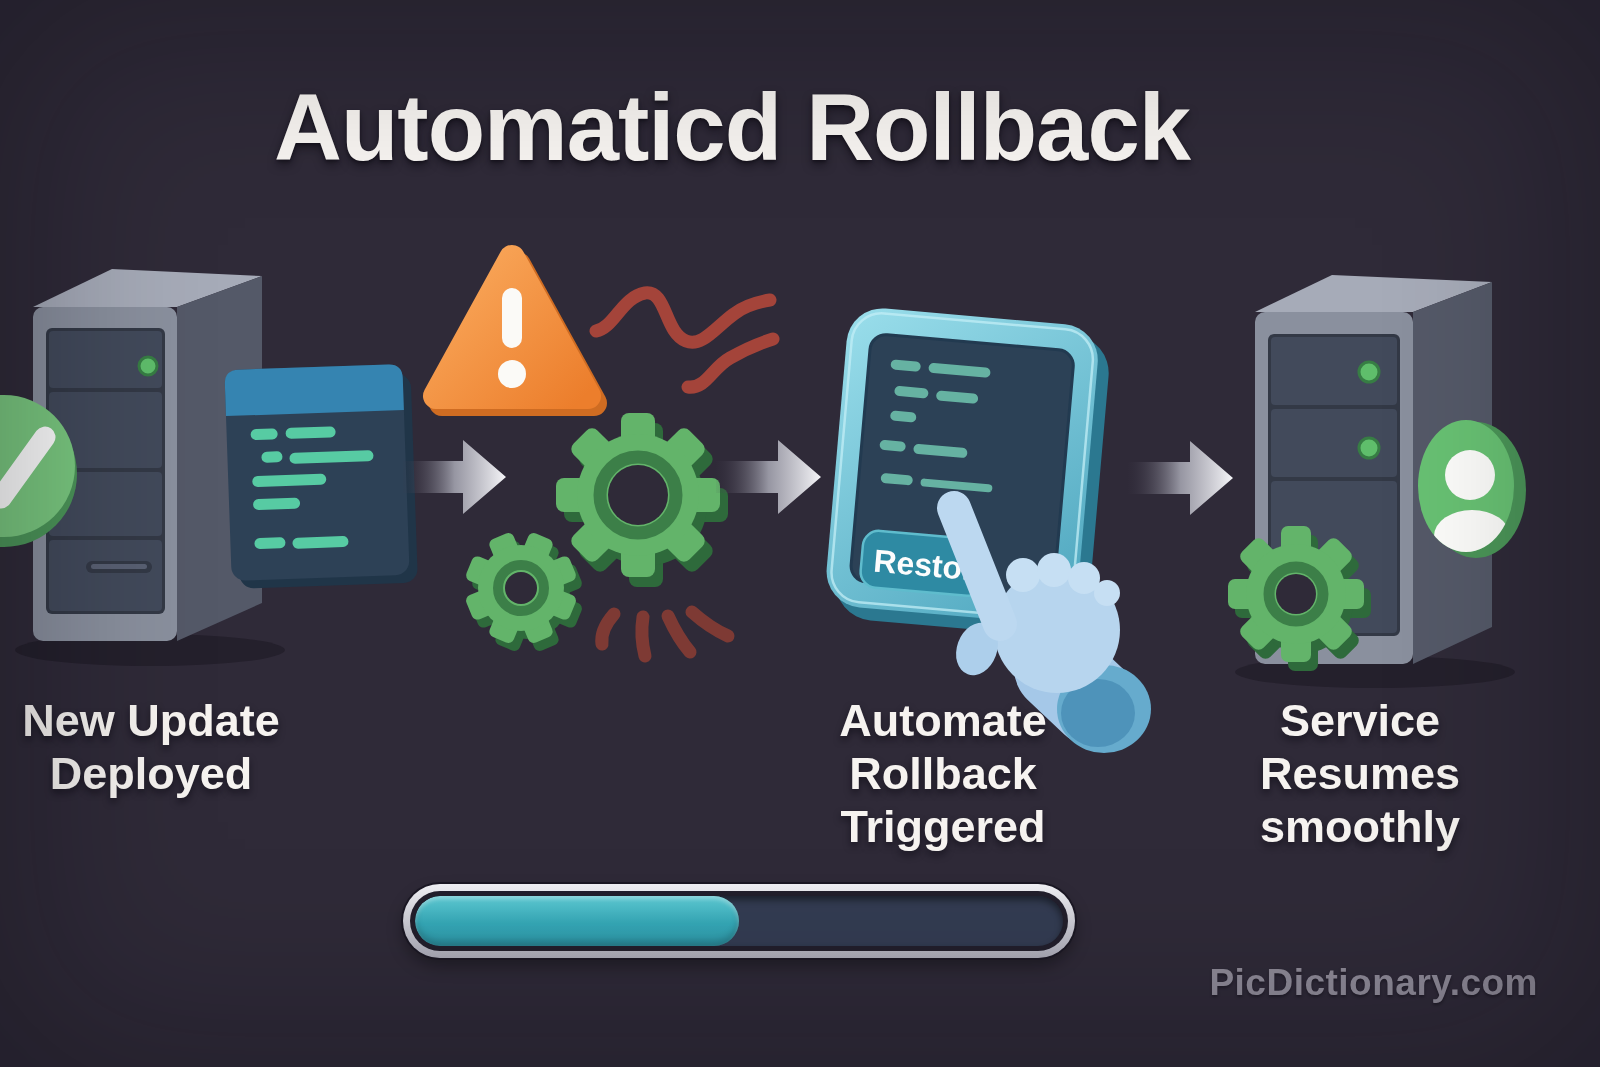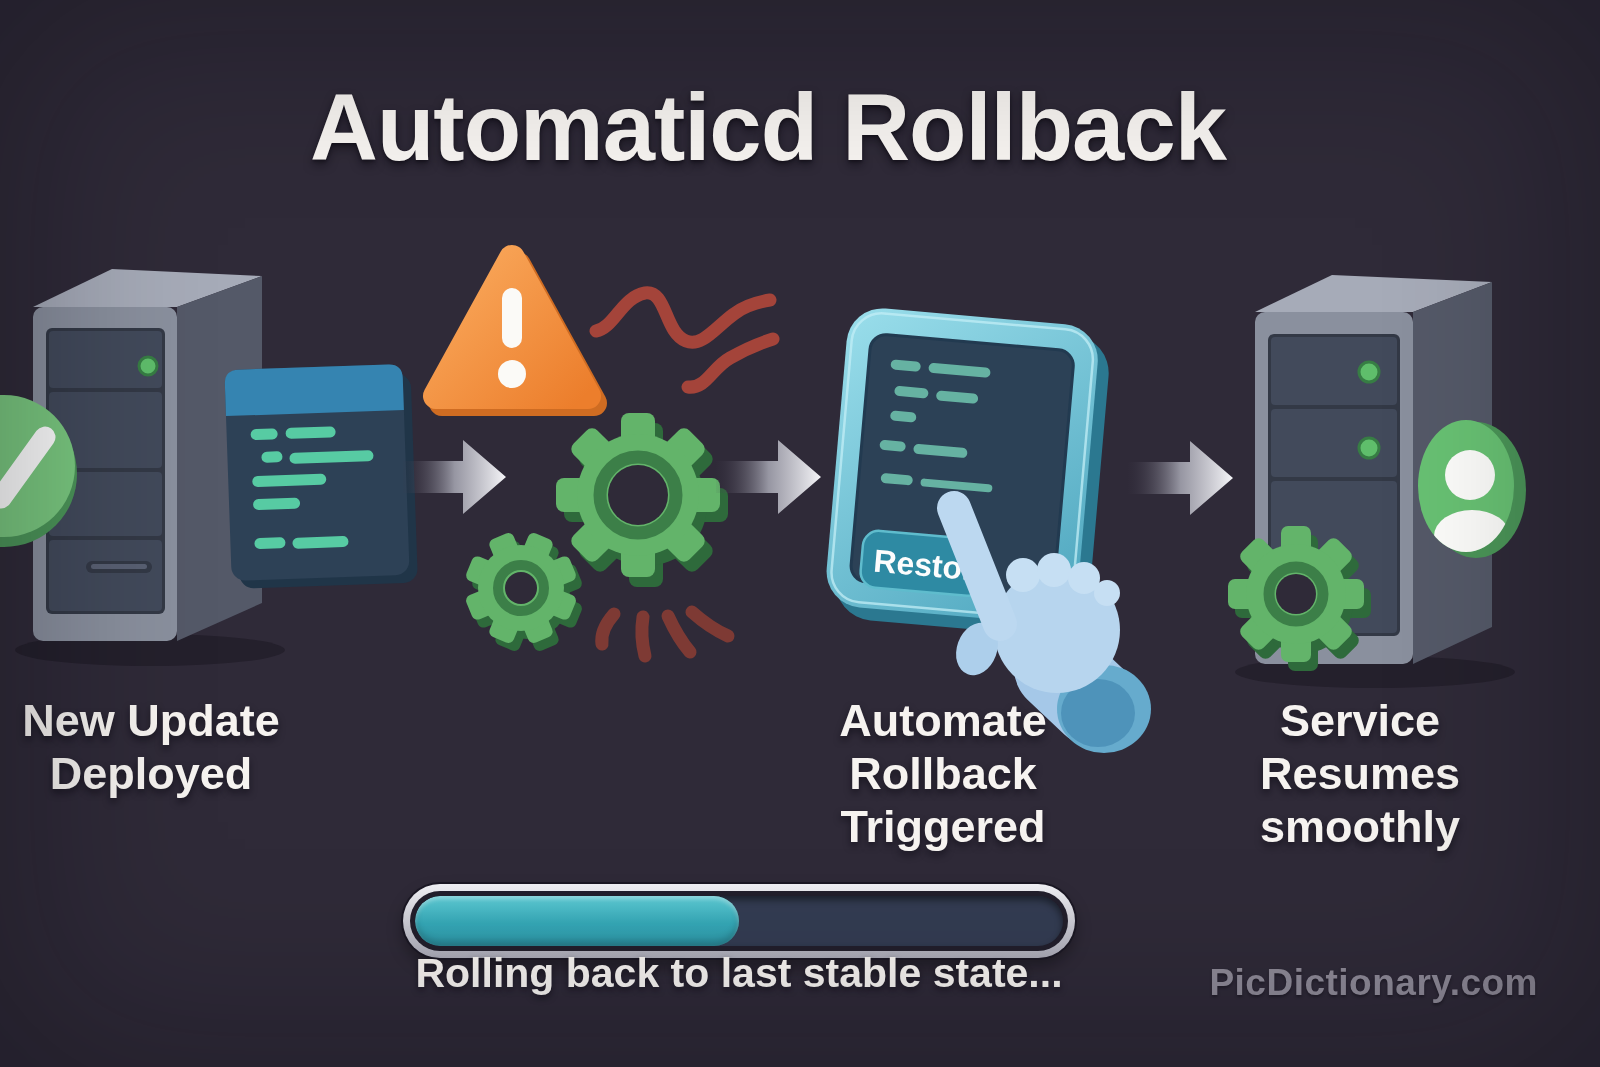--- a/index.html
+++ b/index.html
@@ -7,21 +7,20 @@
     position:relative;width:1600px;height:1067px;overflow:hidden;
     background:#2f2a38;
     font-family:"Liberation Sans", sans-serif;
   }
   .vignette{position:absolute;inset:0;pointer-events:none;z-index:9;
     box-shadow:inset 0 0 180px 30px rgba(8,6,14,.30);}
   .page-title{
     position:absolute;left:0;top:74px;width:1464px;text-align:center;
     font-size:94px;font-weight:700;color:#f7f4f1;letter-spacing:-1px;z-index:2;
     text-shadow:0 5px 10px rgba(10,8,16,.50),0 2px 3px rgba(10,8,16,.45);
-    padding-left:36px;
   }
   .step-label{
     position:absolute;top:694px;width:420px;text-align:center;z-index:3;
     font-size:45px;line-height:53px;font-weight:700;color:#f6f3f0;
     white-space:pre-line;
     text-shadow:0 4px 7px rgba(10,8,16,.55);
   }
   .step-label.s1{left:-59px;}
   .step-label.s2{left:368px;}
   .step-label.s3{left:733px;}
@@ -304,18 +303,17 @@
 smoothly</div>
 
   <div class="pbar">
     <div class="pbar-inner">
       <div class="pbar-track">
         <div class="pbar-fill" style="width: 50%;"></div>
       </div>
     </div>
   </div>
 
-  <div class="progress-label">Rolling back to last stable state...</div>
 
   <div class="watermark">PicDictionary.com</div>
 
   <div class="vignette"></div>
 </div>
 
 </body></html>

